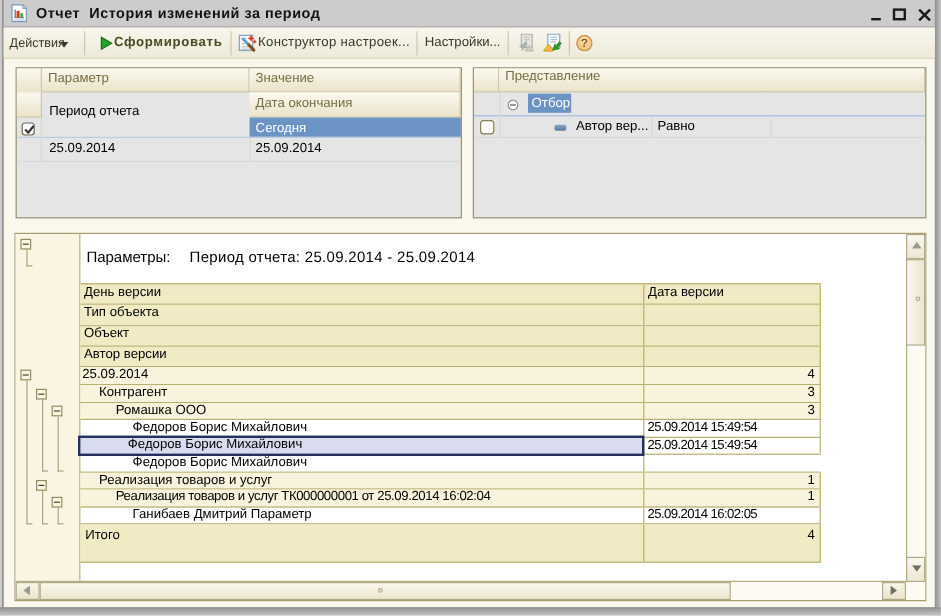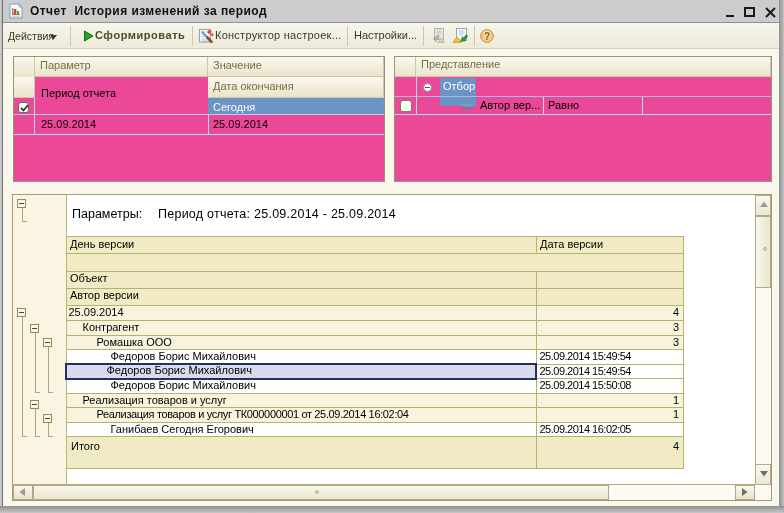--- a/index.html
+++ b/index.html
@@ -8,21 +8,21 @@
 .abs, .t { position:absolute; }
 .t { white-space:nowrap; }
 #client { left:3px; top:22px; width:776px; height:484px; background:#faf8ec; border-top:1px solid #909090; }
 #frame-right { left:779px; top:0; width:5px; height:513px; background:linear-gradient(to right,#8f8f8f,#c2c2c2); }
 #frame-bottom { left:0; top:506px; width:784px; height:7px; background:linear-gradient(to bottom,#8f8f8f,#c6c6c6); }
 #frame-left { left:0; top:0; width:3px; height:513px; background:linear-gradient(to right,#cbcbcb 45%,#6f6f6f 85%,#8a8a8a); }
 #title-text { left:30px; top:4px; font-size:12px; font-weight:bold; color:#111; letter-spacing:0.45px; }
 #toolbar { left:3px; top:23px; width:776px; height:26px; background:linear-gradient(to bottom,#f8f6ec,#edeada); border-bottom:1px solid #d9d4bd; }
 .tbtext { position:absolute; top:6px; color:#3a3826; font-size:11px; white-space:nowrap; }
 .tbsep { position:absolute; top:3px; width:1px; height:20px; background:#cdc7ab; }
-.paneltable { position:absolute; background:#ec4899; border:1px solid #9a9470; }
+.paneltable { position:absolute; background:#e5e5e5; border:1px solid #9a9470; }
 .hdrcell { position:absolute; background:linear-gradient(to bottom,#fbf8ef,#eae4cb); border-right:1px solid #cfc8a7; border-bottom:1px solid #cfc8a7; color:#756e41; }
 #report { left:12px; top:194px; width:760px; height:307px; border:1px solid #a59d72; background:#fff; }
 .rrow { position:absolute; left:54px; width:617px; border-bottom:1px solid #b9af6e; }
 .rcell1 { position:absolute; left:0; top:0; bottom:0; width:470px; border-right:1px solid #b9af6e; overflow:hidden; }
 .rcell2 { position:absolute; left:470px; top:0; bottom:0; width:147px; border-right:1px solid #b9af6e; overflow:hidden; }
 .rtxt { position:absolute; top:0px; white-space:nowrap; }
 .beige { background:#f7f3dc; }
 .dbeige { background:#f1ebc5; }
 .treebox { position:absolute; width:9px; height:9px; border:1px solid #948c5e; background:#f9f5e2; }
 .treebox:after { content:""; position:absolute; left:1px; right:1px; top:3px; height:1px; background:#4a4430; }
@@ -131,21 +131,21 @@
 
 <div class="paneltable" style="left:394px;top:56px;width:378px;height:126px;">
   <div class="hdrcell" style="left:0;top:0;width:21px;height:20px"></div>
   <div class="hdrcell" style="left:21px;top:0;width:355px;height:20px">
       <div class="t" style="left:5px;top:1px">Представление</div>
     </div>
   <svg class="abs" style="left:28px;top:26px" width="10" height="10">
       <circle cx="4.5" cy="4.5" r="4" fill="#fff" stroke="#8a8a8a"></circle>
       <rect x="2" y="4" width="5" height="1" fill="#555"></rect>
     </svg>
-  <div class="abs" style="left:45px;top:21px;width:36px;height:28px;background:#6b93c4;color:#fff">
+  <div class="abs" style="left:45px;top:21px;width:36px;height:16px;background:#6b93c4;color:#fff">
       <div class="t" style="left:3px;top:2px">Отбор</div>
     </div>
   <div class="abs" style="left:0;top:39px;width:376px;height:1px;background:#a3bfe3"></div>
   <div class="abs" style="left:5px;top:43px;width:12px;height:12px;border:1px solid #857f55;border-radius:3px;background:#fff"></div>
   <div class="abs" style="left:67px;top:47px;width:10px;height:5px;background:linear-gradient(to bottom,#8aa8c4,#54789e);border-radius:2px"></div>
   <div class="t" style="left:85px;top:42px;">Автор вер...</div>
   <div class="abs" style="left:148px;top:40px;width:1px;height:18px;background:#d8d8d0"></div>
   <div class="t" style="left:153px;top:42px;">Равно</div>
   <div class="abs" style="left:247px;top:40px;width:1px;height:18px;background:#d8d8d0"></div>
   <div class="abs" style="left:0;top:57px;width:376px;height:1px;background:#d6d9de"></div>
@@ -158,20 +158,23 @@
   <div class="t" style="left:145px;top:11.5px;font-size:12.5px;letter-spacing:0.25px">Период отчета: 25.09.2014 - 25.09.2014</div>
   <div class="rrow dbeige" style="top:41px;height:18px;border-top:1px solid #b9af6e">
       <div class="rcell1">
         <div class="rtxt" style="left:3px;top:1px">День версии</div>
       </div>
       <div class="rcell2">
         <div class="rtxt" style="left:3px;top:1px">Дата версии</div>
       </div>
     </div>
   <div class="rrow dbeige" style="top:59px;height:18px">
+      <div class="rcell1">
+        <div class="rtxt" style="left:3px;top:0px">Тип объекта</div>
+      </div>
       <div class="rcell2"></div>
     </div>
   <div class="rrow dbeige" style="top:77px;height:17px">
       <div class="rcell1">
         <div class="rtxt" style="left:3px;top:0px">Объект</div>
       </div>
       <div class="rcell2"></div>
     </div>
   <div class="rrow dbeige" style="top:94px;height:17px">
       <div class="rcell1">
@@ -214,43 +217,40 @@
   <div class="rrow" style="top:170px;height:14px">
       <div class="rcell1"></div>
       <div class="rcell2">
         <div class="rtxt" style="left:2.5px;letter-spacing:-0.5px">25.09.2014 15:49:54</div>
       </div>
     </div>
   <div class="rrow" style="top:184px;height:15px">
       <div class="rcell1">
         <div class="rtxt" style="left:43.5px">Федоров  Борис Михайлович</div>
       </div>
-      <div class="rcell2">
-        <div class="rtxt" style="left:2.5px;letter-spacing:-0.5px">25.09.2014 15:50:08</div>
-      </div>
     </div>
   <div class="rrow beige" style="top:199px;height:14px">
       <div class="rcell1">
         <div class="rtxt" style="left:15.5px">Реализация товаров и услуг</div>
       </div>
       <div class="rcell2">
         <div class="rtxt" style="right:4px">1</div>
       </div>
     </div>
   <div class="rrow beige" style="top:213px;height:15px">
       <div class="rcell1">
         <div class="rtxt" style="left:29.5px;letter-spacing:-0.35px">Реализация товаров и услуг ТК000000001 от 25.09.2014 16:02:04</div>
       </div>
       <div class="rcell2">
         <div class="rtxt" style="right:4px">1</div>
       </div>
     </div>
   <div class="rrow" style="top:228px;height:14px">
       <div class="rcell1">
-        <div class="rtxt" style="left:43.5px">Ганибаев  Сегодня Егорович</div>
+        <div class="rtxt" style="left:43.5px">Ганибаев  Дмитрий Параметр</div>
       </div>
       <div class="rcell2">
         <div class="rtxt" style="left:2.5px;letter-spacing:-0.5px">25.09.2014 16:02:05</div>
       </div>
     </div>
   <div class="rrow dbeige" style="top:242px;height:32px">
       <div class="rcell1">
         <div class="rtxt" style="left:4px;top:3px">Итого</div>
       </div>
       <div class="rcell2">

